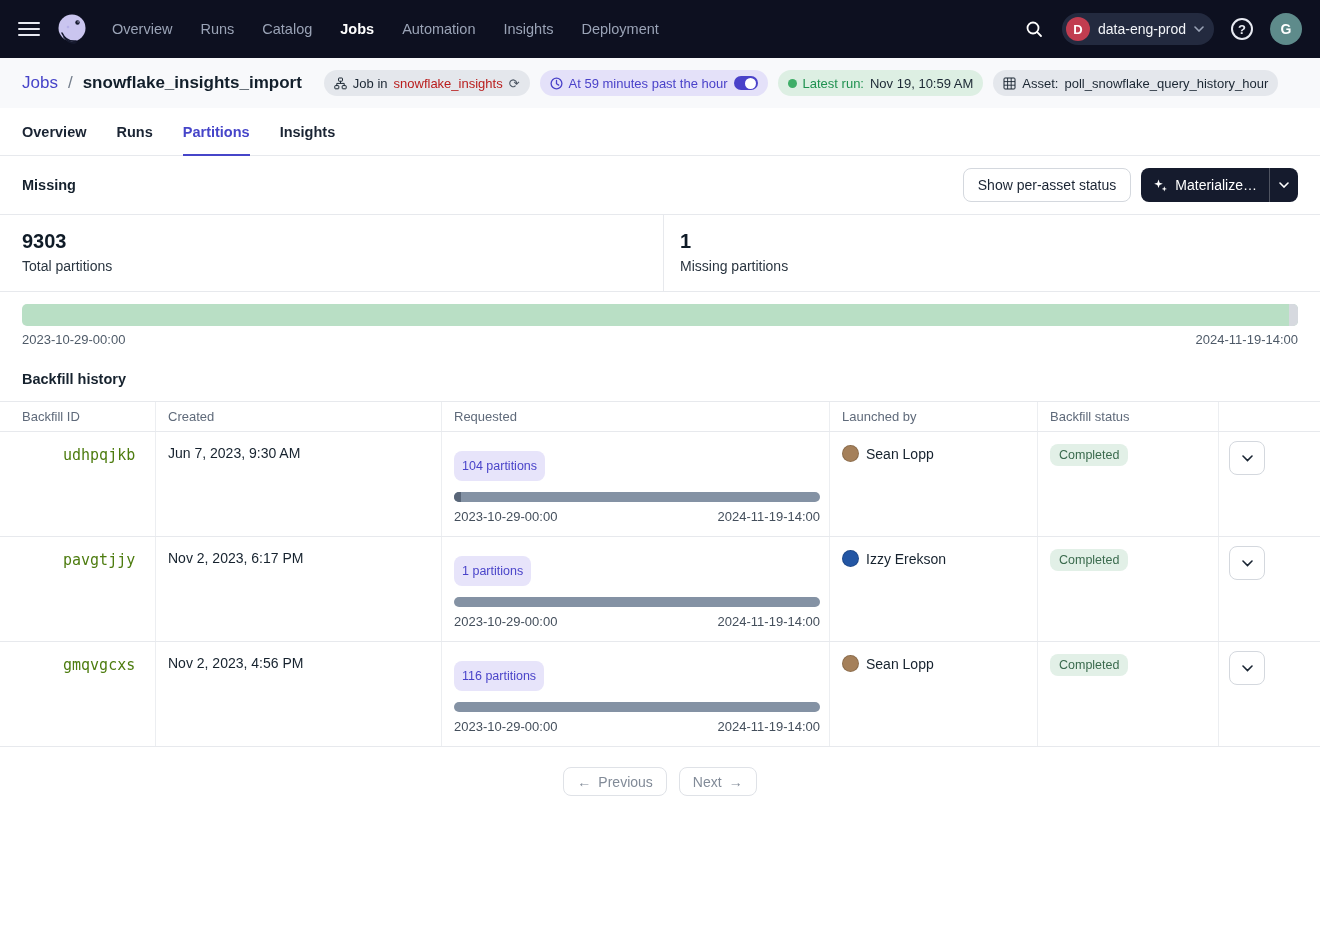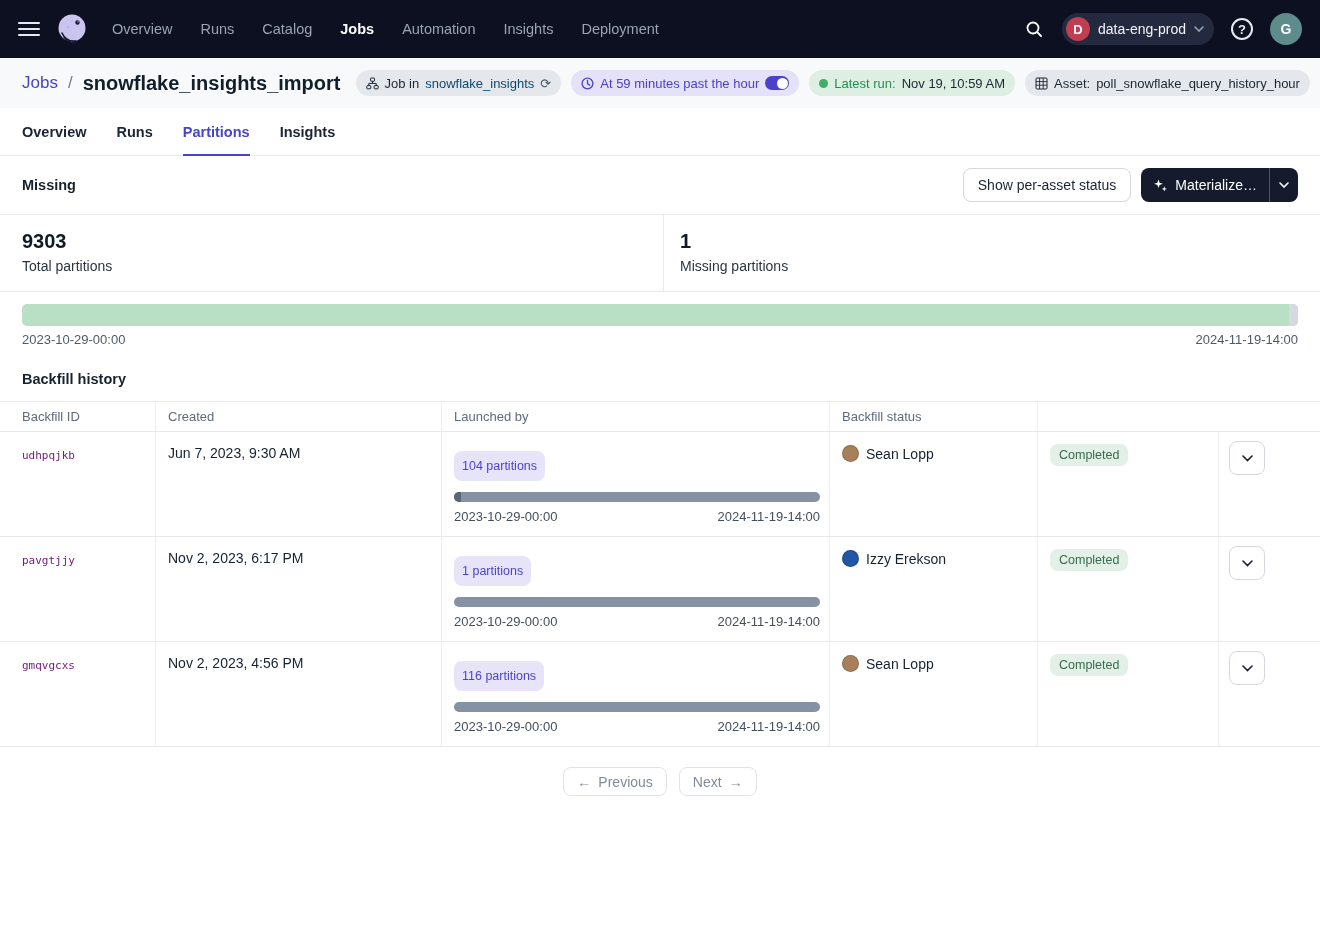--- a/index.html
+++ b/index.html
@@ -19,24 +19,24 @@
   .env-pill { display:flex; align-items:center; gap:8px; background:#232a3f; border-radius:18px; padding:4px 10px 4px 4px; cursor:pointer; }
   .env-avatar { width:24px; height:24px; border-radius:50%; background:#c13d50; color:#fff; font-size:13px; font-weight:700; display:flex; align-items:center; justify-content:center; }
   .env-name { color:#f2f4f8; font-size:14px; }
   .help-circle { width:22px; height:22px; border:2px solid #e8eaf2; border-radius:50%; color:#e8eaf2; font-size:13px; font-weight:700; display:flex; align-items:center; justify-content:center; }
   .user-avatar { width:32px; height:32px; border-radius:50%; background:#5e8b8b; color:#fff; font-size:14px; font-weight:600; display:flex; align-items:center; justify-content:center; cursor:pointer; }
 
   
   .crumb-band { height:50px; background:#f8f9fb; display:flex; align-items:center; padding:0 22px; gap:10px; }
   .crumb-root { color:#4744c9; font-size:17px; cursor:pointer; text-decoration:none; }
   .crumb-sep { color:#747e8c; font-size:17px; }
-  .crumb-current { color:#121f2b; font-size:20px; font-weight:700; margin-right:5px; }
+  .crumb-current { color:#121f2b; font-size:17px; font-weight:700; margin-right:12px; }
   .pill { display:inline-flex; align-items:center; gap:6px; height:26px; padding:0 10px; border-radius:13px; font-size:13px; white-space:nowrap; }
   .pill-gray { background:#e4e7ec; color:#1b2733; }
-  .pill-gray a { color:#0c4a6e; text-decoration:none; cursor:pointer; }
+  .pill-gray a { color:#b91c1c; text-decoration:none; cursor:pointer; }
   .pill-lav { background:#e4e1f9; color:#4a42c9; }
   .pill-green { background:#ddefe3; color:#1b2733; }
   .green-label { color:#1f9150; }
   .dot-green { width:9px; height:9px; border-radius:50%; background:#3fae68; }
   .toggle { width:24px; height:14px; border-radius:8px; background:#4a42c9; position:relative; cursor:pointer; }
   .toggle::after { content:""; position:absolute; right:1.5px; top:1.5px; width:11px; height:11px; border-radius:50%; background:#fff; }
   .refresh-glyph { font-size:13px; color:#4b5563; cursor:pointer; }
 
   
   .tabs { height:48px; background:#fff; display:flex; align-items:flex-end; gap:30px; padding:0 22px; border-bottom:1px solid #e7e9ed; }
@@ -71,21 +71,21 @@
   .btable { width:1320px; font-size:14px; }
   .thead, .trow { display:grid; grid-template-columns:155px 286px 388px 208px 181px 1fr; }
   .thead { border-top:1px solid #e7e9ed; border-bottom:1px solid #e7e9ed; height:31px; align-items:center; color:#5f6a7a; font-size:13px; }
   .thead > div { padding-left:12px; height:100%; display:flex; align-items:center; }
   .thead > div:first-child { padding-left:22px; }
   .thead > div + div { border-left:1px solid #eceef1; }
   .trow { border-bottom:1px solid #e7e9ed; min-height:86px; }
   .cell { padding:12px 12px 12px 12px; }
   .trow .cell + .cell { border-left:1px solid #eceef1; }
   .c-id { padding-left:22px; padding-top:14px; }
-  .id-link { font-family:"DejaVu Sans Mono", monospace; font-size:11px; color:#701a75; text-decoration:none; cursor:pointer; }
+  .id-link { font-family:"DejaVu Sans Mono", monospace; font-size:15px; color:#4d7c0f; text-decoration:none; cursor:pointer;margin-left:41px; }
   .c-created { padding-top:13px; color:#16222e; }
   .req-pill { display:inline-block; background:#e7e4fa; color:#4a44c9; font-size:12.5px; border-radius:8px; padding:8px 8px; cursor:pointer;margin-top:7px; }
   .req-bar { width:366px; height:10px; border-radius:5px; background:#8damask; background:#8492a4; margin-top:11px; position:relative; overflow:hidden; }
   .req-bar .bar-cap { position:absolute; left:0; top:0; bottom:0; width:7px; background:#59market; background:#596678; display:none; }
   .req-bar.has-cap .bar-cap { display:block; }
   .req-dates { width:366px; display:flex; justify-content:space-between; font-size:13px; color:#444f5c; margin-top:7px; }
   .c-launched { padding-top:14px; display:flex; align-items:flex-start; gap:7px; }
   .avatar-dot { width:17px; height:17px; border-radius:50%; flex:none; margin-top:-1px; border:1px solid rgba(0,0,0,.15); }
   .status-badge { display:inline-block; background:#e2f0e7; color:#3a6a4d; font-size:12.5px; border-radius:8px; padding:4px 9px; }
   .c-menu { padding-top:9px; padding-left:10px; }
@@ -233,20 +233,21 @@
     <span>2024-11-19-14:00</span>
   </div>
 </div>
 
 <div class="bh-title">Backfill history</div>
 
 <div class="btable">
   <div class="thead">
     <div>Backfill ID</div>
     <div>Created</div>
+    <div>Requested</div>
     <div>Launched by</div>
     <div>Backfill status</div>
     <div></div>
   </div>
   <div id="table-body">
   <div class="trow">
     <div class="cell c-id"><a class="id-link">udhpqjkb</a></div>
     <div class="cell c-created"><span>Jun 7, 2023, 9:30 AM</span></div>
     <div class="cell c-req">
       <span class="req-pill">104 partitions</span>

